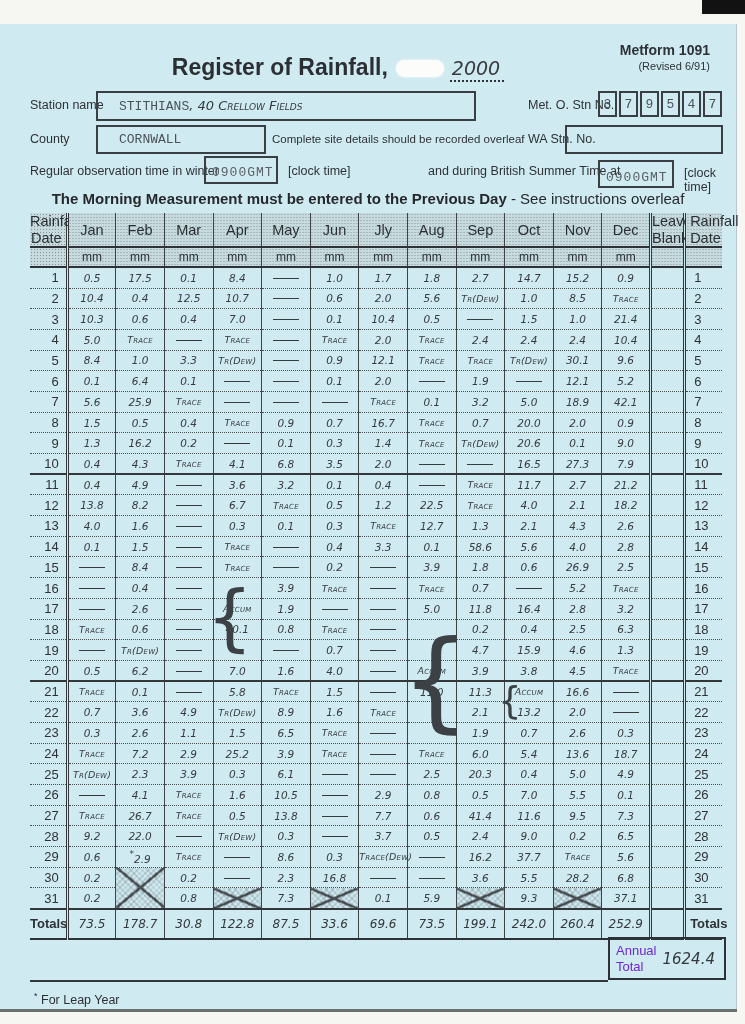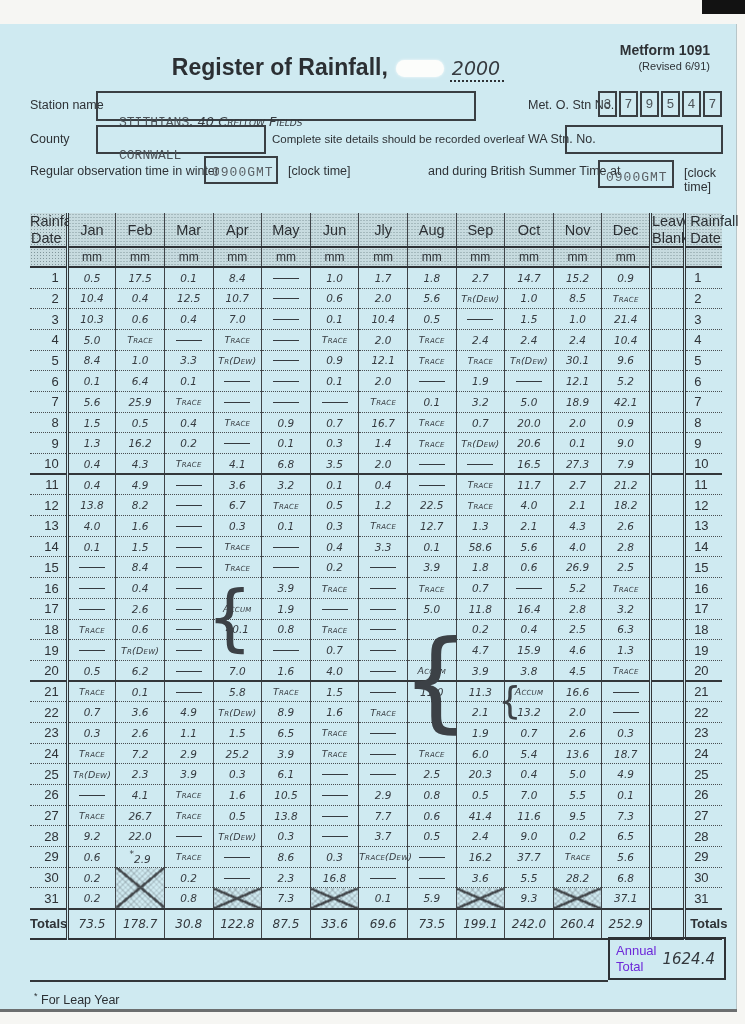--- a/index.html
+++ b/index.html
@@ -28,21 +28,21 @@
 
   .title-row { left:0; right:60px; top:30px; text-align:center; white-space:nowrap; }
   .title-main { font-size:23px; font-weight:bold; color:#2b2f33; }
   .whiteout { display:inline-block; width:48px; height:17px; background:#fcfdfb; border-radius:9px;
               vertical-align:-2px; margin:0 6px 0 8px; box-shadow:0 0 3px rgba(255,255,255,.9); }
   .title-year { font-family:"DejaVu Sans", sans-serif; font-style:italic; font-size:19px; color:#363b40;
                 border-bottom:2px dotted #2e3236; padding:0 4px 1px 2px; }
 
   .lbl { font-size:12.5px; color:#2e3236; }
   .fbox { position:absolute; border:2px solid #3a3f43; background:transparent; }
-  .fbox-inner { padding-left:21px; font-size:13px; white-space:nowrap;margin-top:16px; }
+  .fbox-inner { padding-left:21px; font-size:13px; white-space:nowrap; }
 
   .digit-boxes { position:absolute; display:flex; gap:2px; }
   .digit-box { width:19px; height:26px; border:2px solid #3a3f43; text-align:center;
                font-family:"Liberation Mono", monospace; font-size:13px; line-height:23px; color:#4c5358; }
 
   .stamp { font-family:"Liberation Mono", monospace; font-size:13px; color:#5a6065; letter-spacing:1px; }
 
   .instruction { left:0; right:0; top:166px; text-align:center; font-size:15px; color:#26292c; white-space:nowrap; }
 
   
@@ -149,20 +149,23 @@
   <div class="fbox" style="left:204px; top:132px; width:74px; height:28px;">
     <div class="stamp" style="padding:7px 0 0 6px;">0900GMT</div>
   </div>
   <div class="abs lbl" style="left:288px; top:140px;">[clock time]</div>
   <div class="abs lbl" style="left:428px; top:140px;">and during British Summer Time at</div>
   <div class="fbox" style="left:598px; top:136px; width:76px; height:28px;">
     <div class="stamp" style="padding:8px 0 0 6px;">0900GMT</div>
   </div>
   <div class="abs lbl" style="left:684px; top:142px;">[clock time]</div>
 
+  <div class="abs instruction">
+    <span class="bold">The Morning Measurement must be entered to the Previous Day</span><span> - See instructions overleaf</span>
+  </div>
 
   <div class="tblwrap">
     <table id="rain-table">
         <colgroup>
           <col style="width: 37px;">
           <col style="width: 48.4px;">
           <col style="width: 48.4px;">
           <col style="width: 48.4px;">
           <col style="width: 48.4px;">
           <col style="width: 48.4px;">

